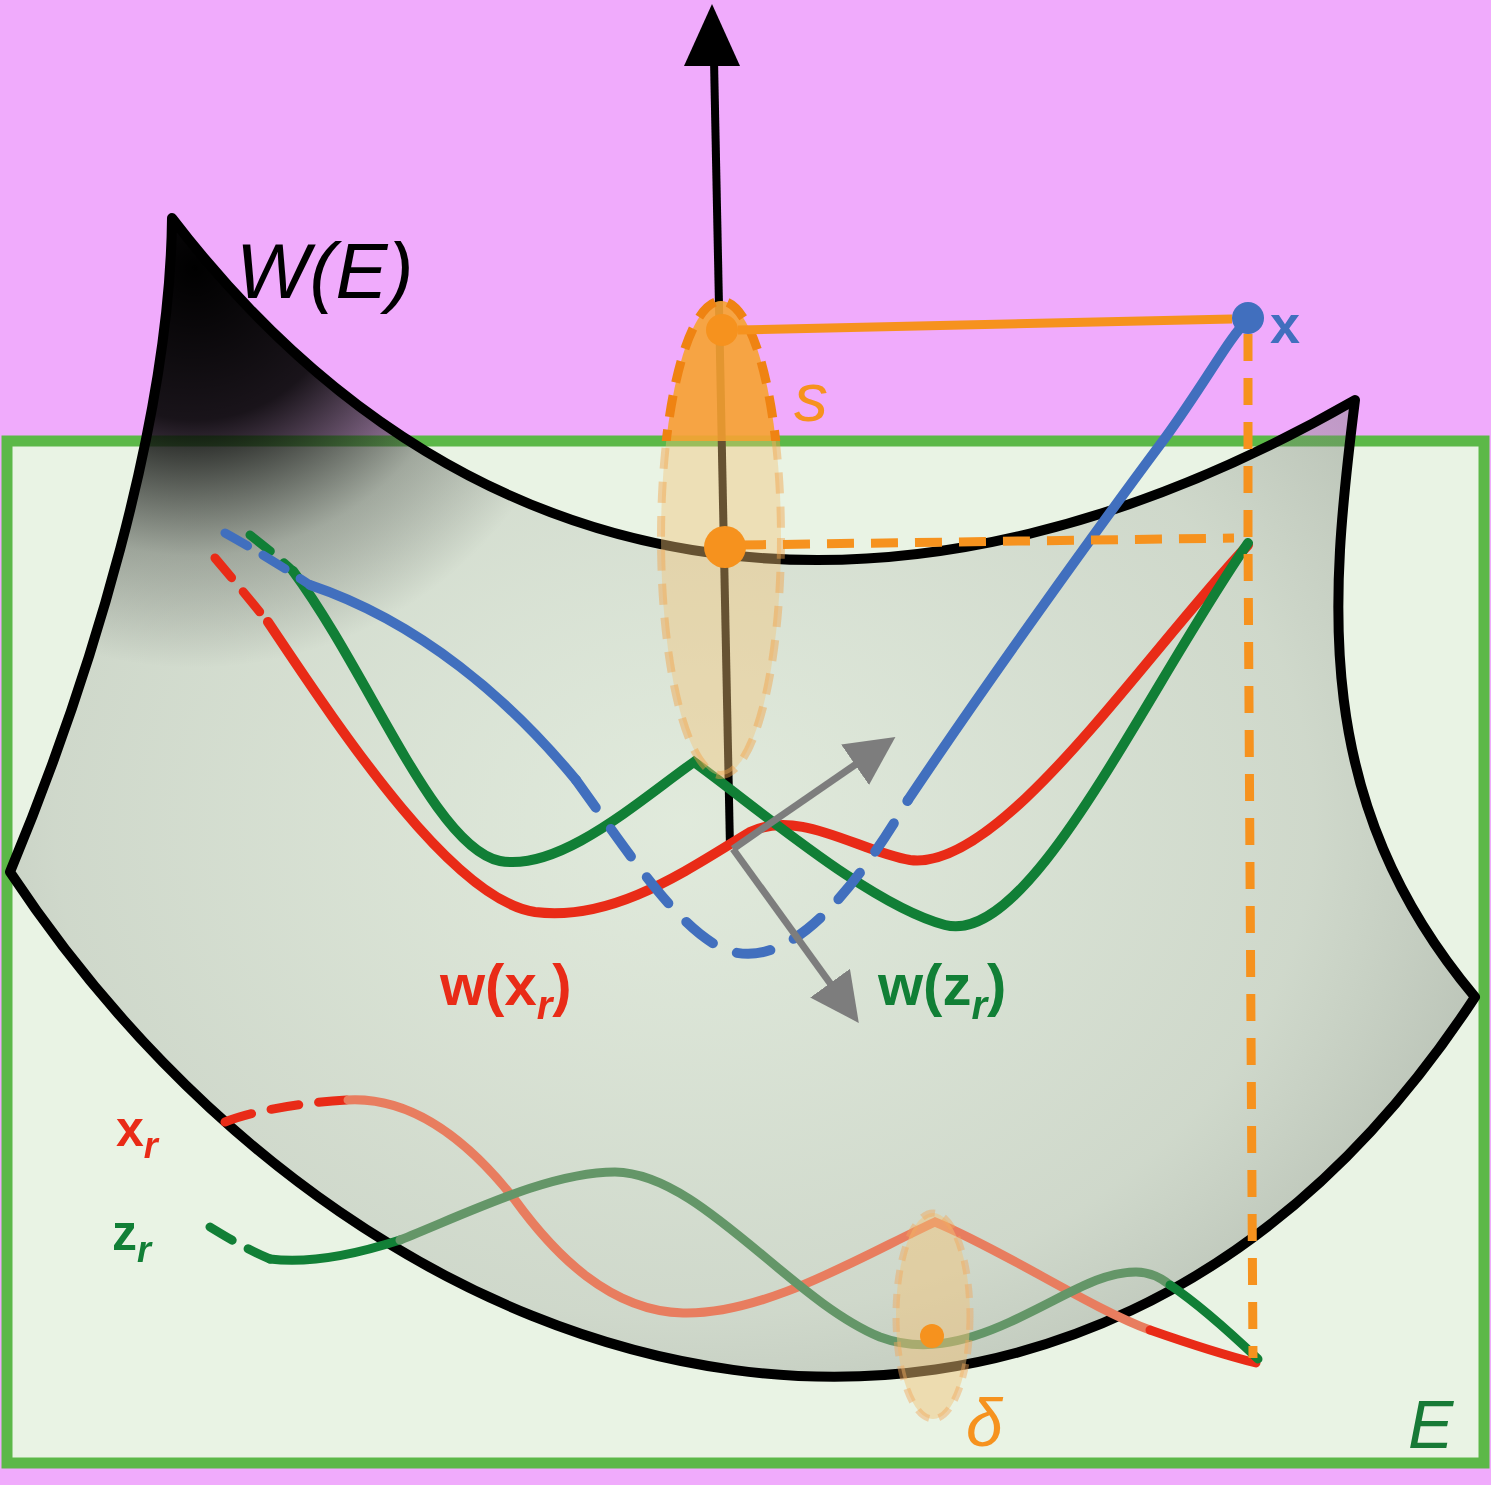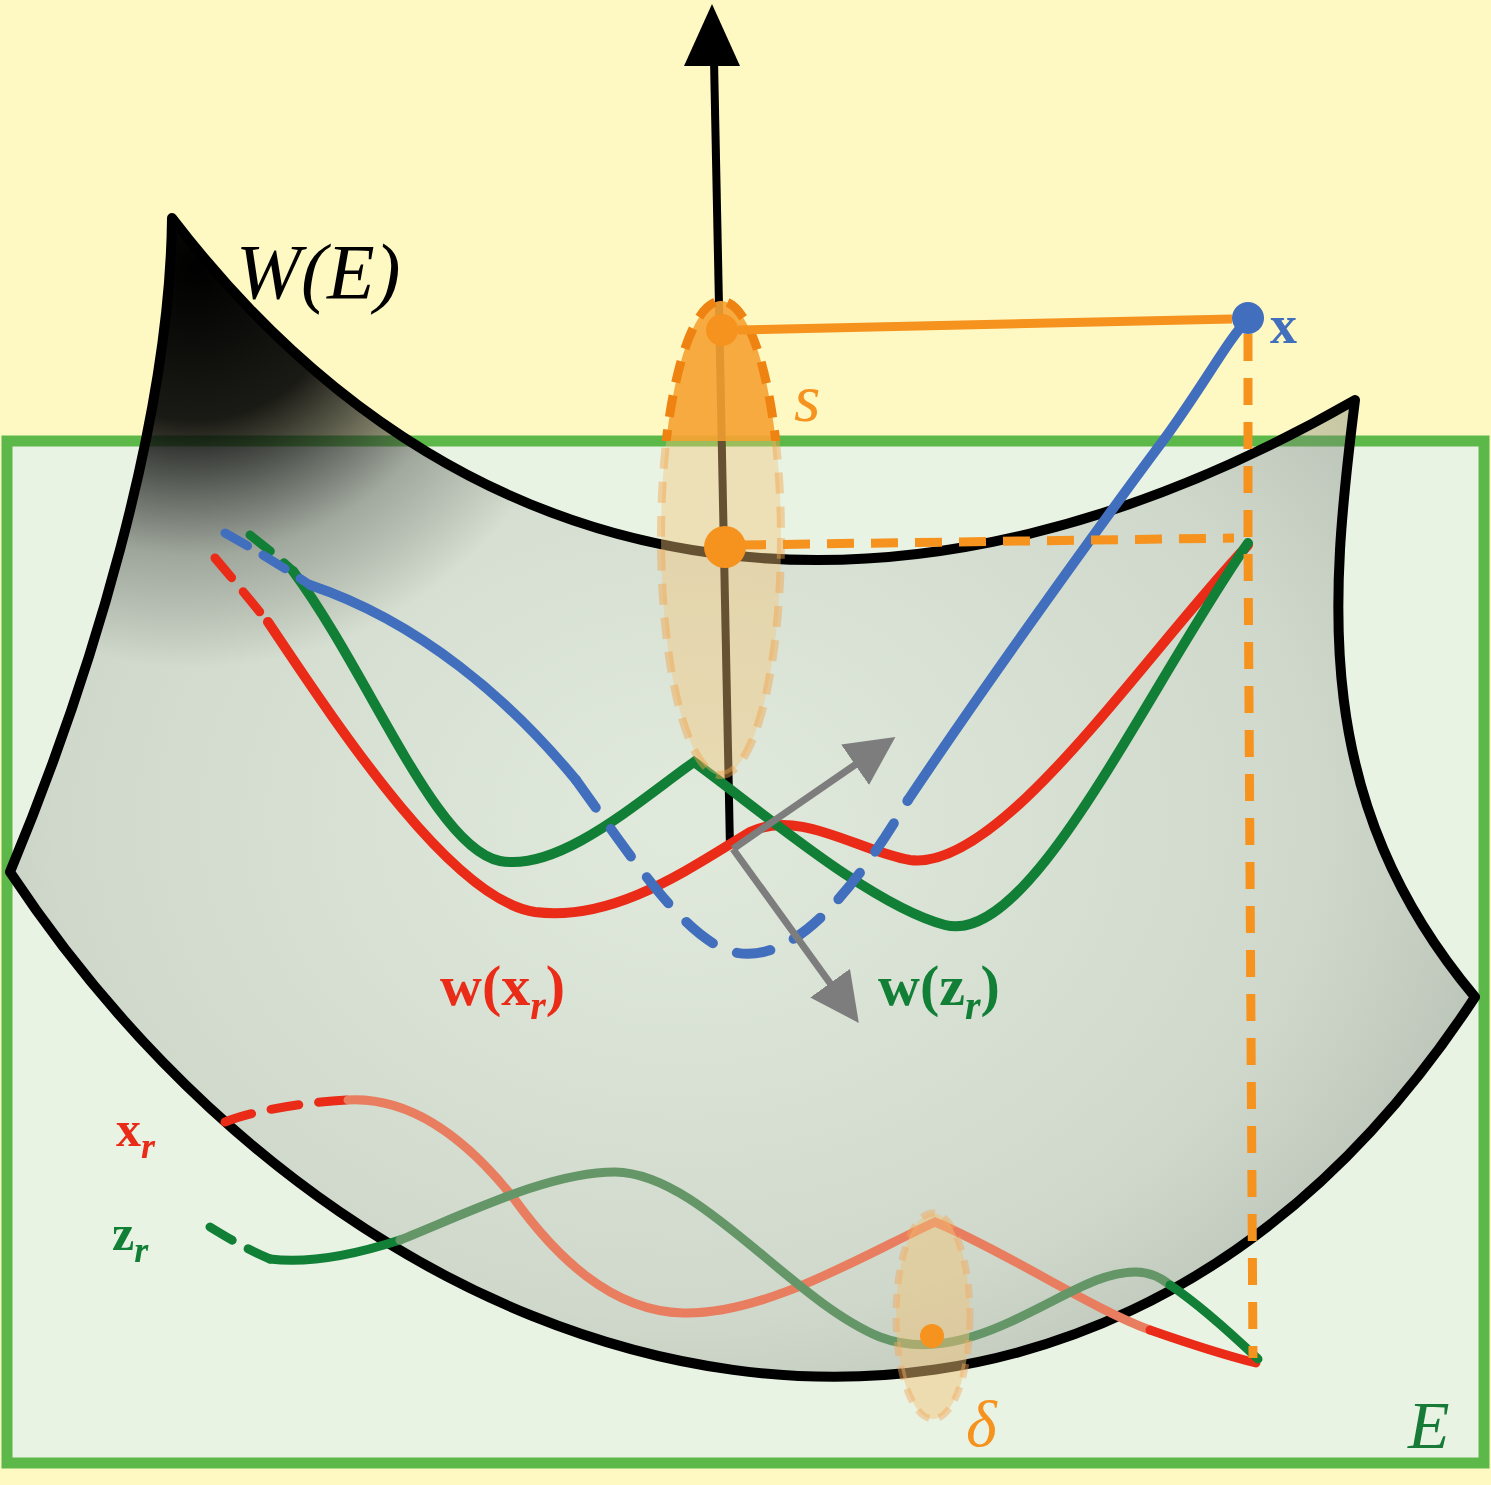--- a/index.html
+++ b/index.html
@@ -1,17 +1,17 @@
 <!DOCTYPE html>
 <html><head>
 <meta charset="utf-8">
 <style>
   html,body{margin:0;padding:0;background:#ffffff;}
-  .stage{position:relative;width:1491px;height:1485px;background:#fef9c3;overflow:hidden;
-         font-family:Liberation Serif, serif;}
+  .stage{position:relative;width:1491px;height:1485px;background:#f0abfc;overflow:hidden;
+         font-family:Liberation Sans, sans-serif;}
   svg{display:block;}
   text{user-select:none;}
   .math-it{font-style:italic;}
   .math-bold{font-weight:bold;}
 </style>
 </head>
 <body>
 
 <div class="stage">
 <svg width="1491" height="1485" viewBox="0 0 1491 1485">

